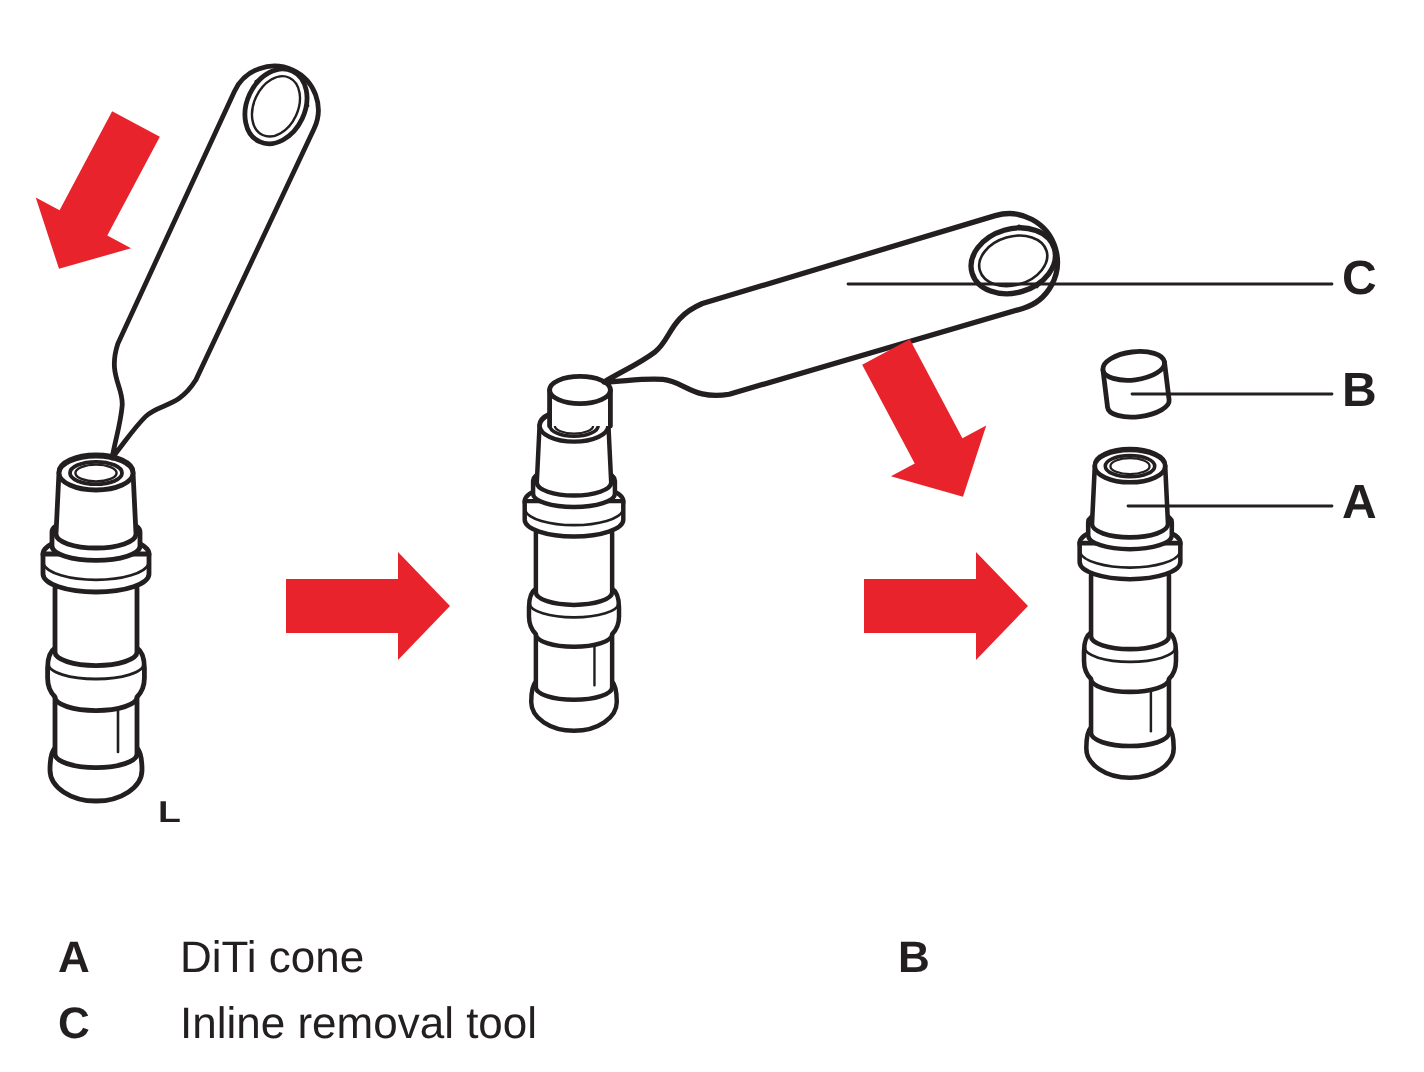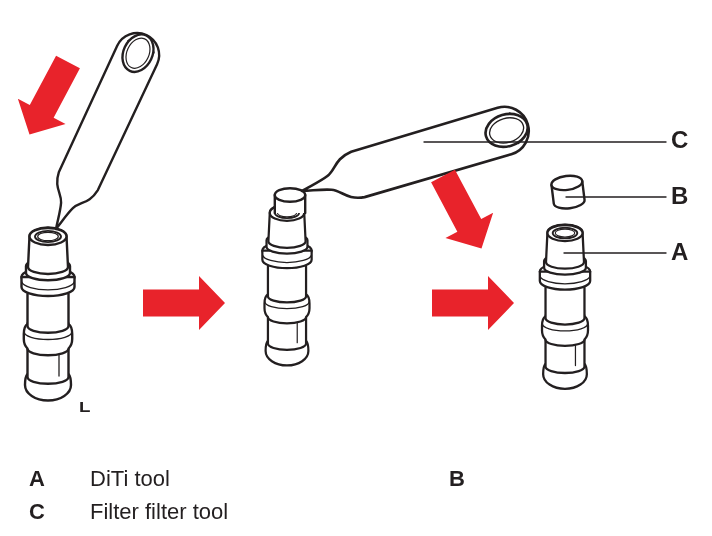--- a/index.html
+++ b/index.html
@@ -106,23 +106,23 @@
   </svg>
 
   <div class="part-mark">L</div>
 
   <div class="callout-label lbl-c">C</div>
   <div class="callout-label lbl-b">B</div>
   <div class="callout-label lbl-a">A</div>
 
   <div class="legend-row row-a">
     <span class="legend-key">A</span>
-    <span class="legend-label">DiTi tool</span>
+    <span class="legend-label">DiTi cone</span>
   </div>
   <div class="legend-row row-b">
     <span class="legend-key">B</span>
   </div>
   <div class="legend-row row-c">
     <span class="legend-key">C</span>
-    <span class="legend-label">Filter filter tool</span>
+    <span class="legend-label">Inline removal tool</span>
   </div>
 
 </div>
 
 </body></html>

